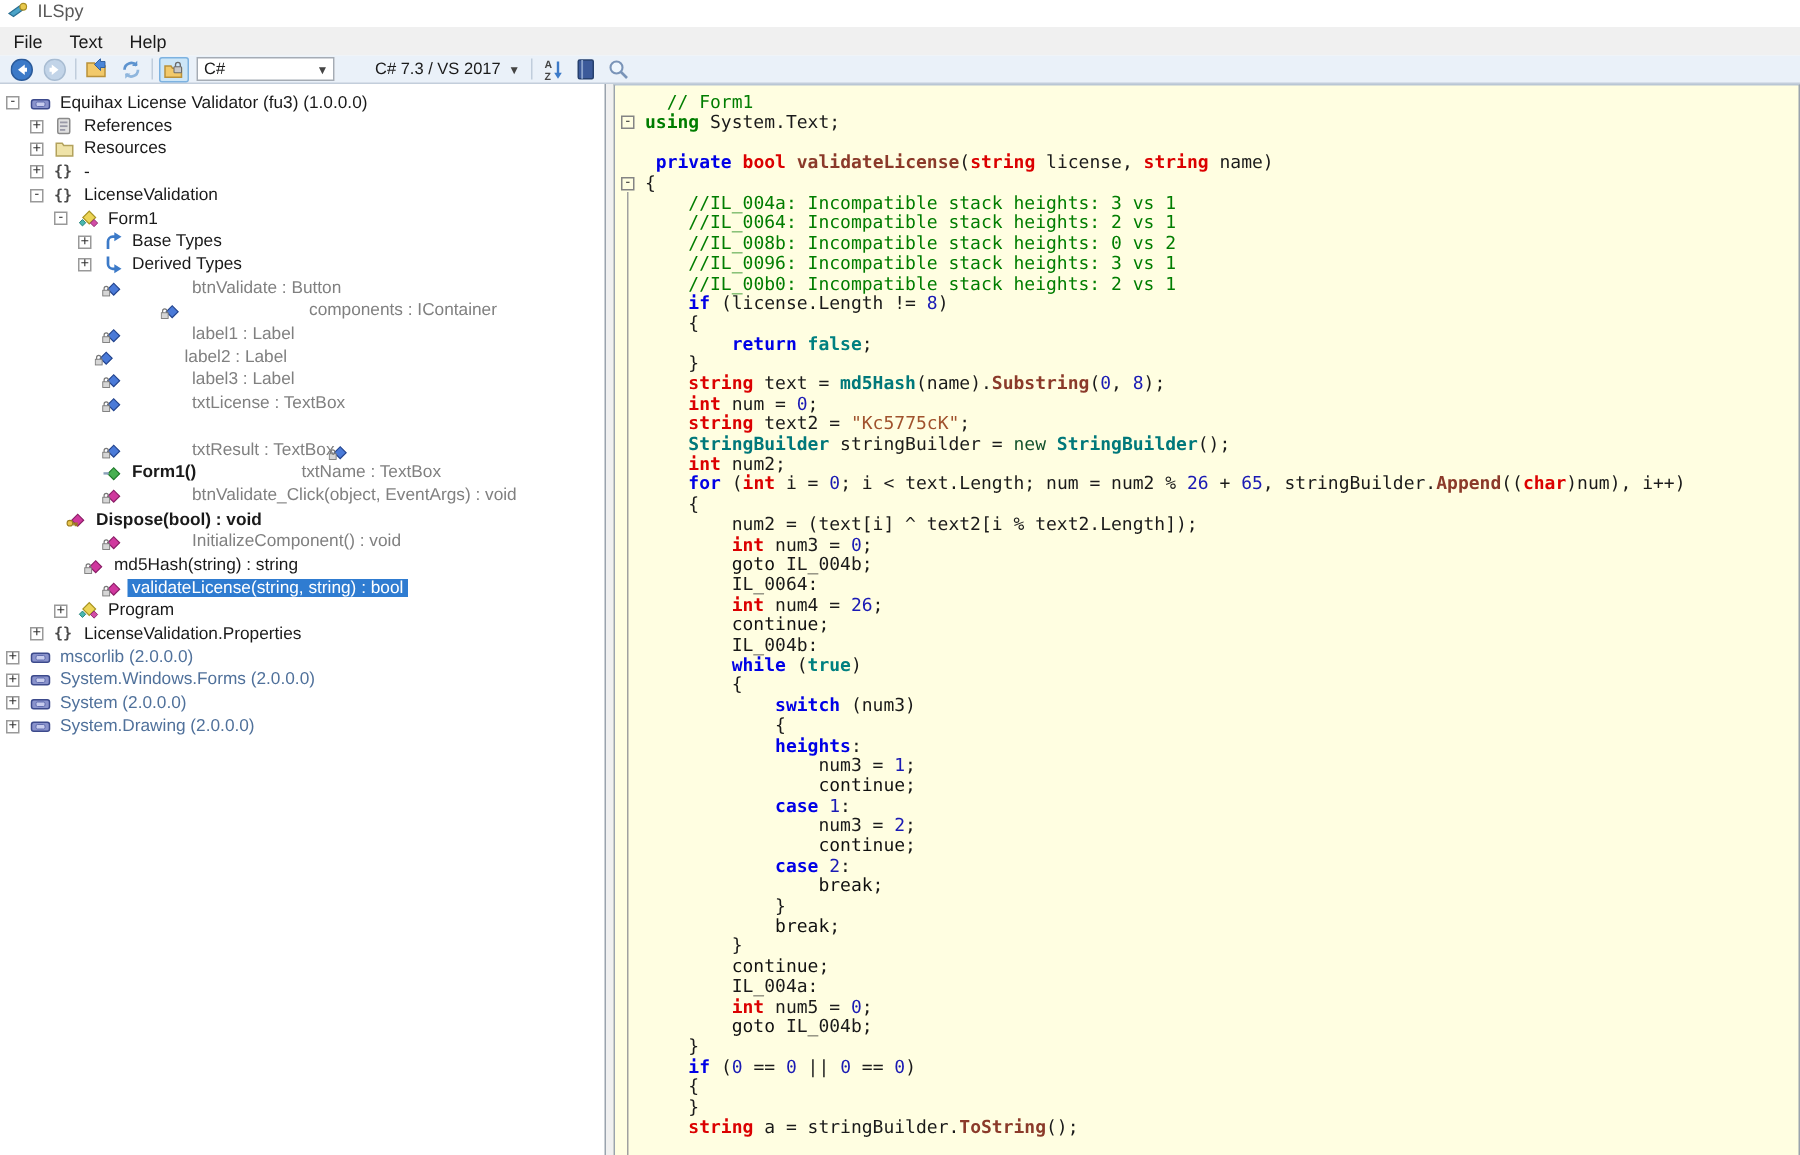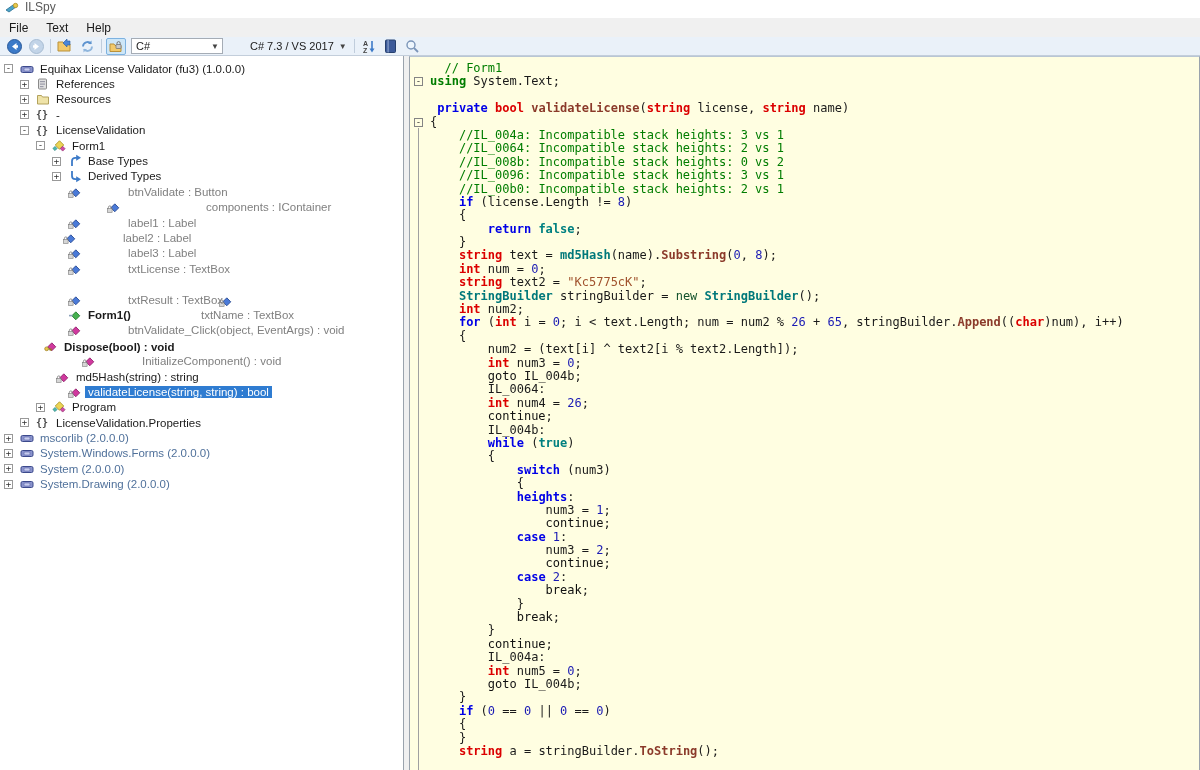--- a/index.html
+++ b/index.html
@@ -357,21 +357,21 @@
           <span class="tw-exp"></span>
           <span class="tw-icon">
             <svg width="15" height="14" viewBox="0 0 15 14">
               <rect x="5" y="5" width="5.6" height="5.6" transform="rotate(45 7.8 7.8)" fill="#d0389e" stroke="#8c1f68" stroke-width="0.8"></rect>
               <circle cx="2.6" cy="9.8" r="1.9" fill="#e8c44c" stroke="#9a7d20" stroke-width="0.7"></circle>
               <path d="M4.4 9.8 h3 v1.6 h-1.2 v-0.9 h-1 v0.9" fill="none" stroke="#9a7d20" stroke-width="0.8"></path>
             </svg>
           </span>
           <span class="tree-label">Dispose(bool) : void</span>
         </div>
-        <div class="tree-row t-gray" style="padding-left: 66px;">
+        <div class="tree-row t-gray" style="padding-left: 52px;">
           <span class="tw-exp"></span>
           <span class="tw-icon">
             <svg width="15" height="14" viewBox="0 0 15 14">
               <rect x="5" y="5" width="5.6" height="5.6" transform="rotate(45 7.8 7.8)" fill="#d0389e" stroke="#8c1f68" stroke-width="0.8"></rect>
               <rect x="0.5" y="8.5" width="4.6" height="3.8" fill="#d6d6d6" stroke="#787878" stroke-width="0.6"></rect>
               <path d="M1.4 8.5 V7.3 a1.4 1.4 0 0 1 2.8 0 V8.5" fill="none" stroke="#787878" stroke-width="0.8"></path>
             </svg>
           </span>
           <span class="tree-label">InitializeComponent() : void</span>
         </div>

